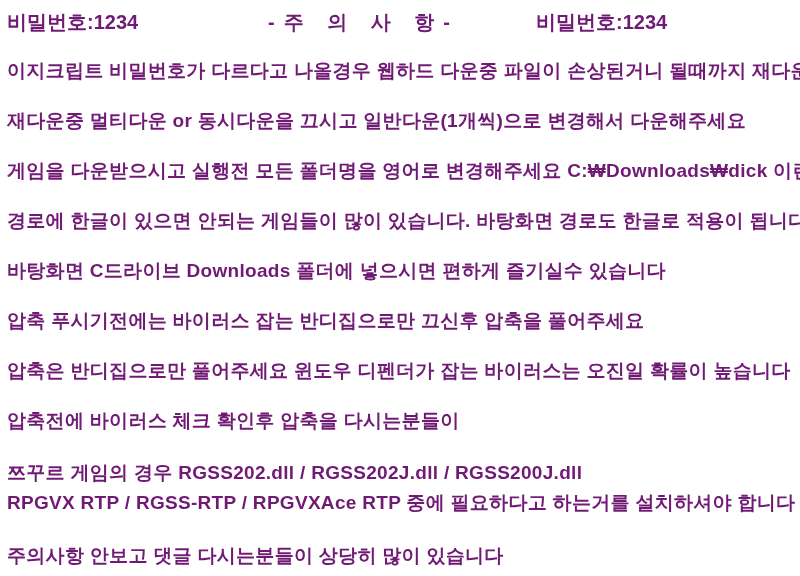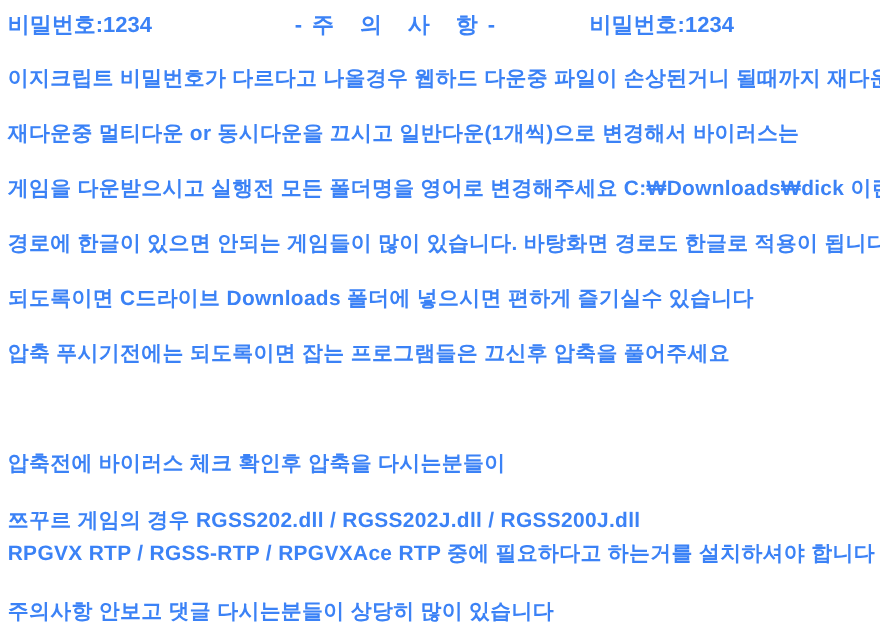--- a/index.html
+++ b/index.html
@@ -8,21 +8,21 @@
     background: #ffffff;
   }
   .page {
     position: relative;
     width: 800px;
     height: 576px;
     background: #ffffff;
     overflow: hidden;
     font-family: "Liberation Sans", "DejaVu Sans", sans-serif;
     font-weight: 700;
-    color: #3b82f6;
+    color: #701a75;
   }
   .hdr-item {
     position: absolute;
     top: 9px;
     font-size: 20px;
     white-space: nowrap;
   }
   .hdr-left  { left: 7px; }
   .hdr-title { left: 268px; letter-spacing: 9px; text-align: center; }
   .hdr-right { left: 536px; }
@@ -50,23 +50,24 @@
 
 <div class="page">
 
   <div>
     <span class="hdr-item hdr-left">비밀번호:1234</span>
     <span class="hdr-item hdr-title">-주 의 사 항-</span>
     <span class="hdr-item hdr-right">비밀번호:1234</span>
   </div>
 
   <div class="line l0">이지크립트 비밀번호가 다르다고 나올경우 웹하드 다운중 파일이 손상된거니 될때까지 재다운</div>
-  <div class="line l1">재다운중 멀티다운 or 동시다운을 끄시고 일반다운(1개씩)으로 변경해서 바이러스는</div>
+  <div class="line l1">재다운중 멀티다운 or 동시다운을 끄시고 일반다운(1개씩)으로 변경해서 다운해주세요</div>
   <div class="line l2">게임을 다운받으시고 실행전 모든 폴더명을 영어로 변경해주세요 C:₩Downloads₩dick 이런식</div>
   <div class="line l3">경로에 한글이 있으면 안되는 게임들이 많이 있습니다. 바탕화면 경로도 한글로 적용이 됩니다</div>
-  <div class="line l4">되도록이면 C드라이브 Downloads 폴더에 넣으시면 편하게 즐기실수 있습니다</div>
-  <div class="line l5">압축 푸시기전에는 되도록이면 잡는 프로그램들은 끄신후 압축을 풀어주세요</div>
+  <div class="line l4">바탕화면 C드라이브 Downloads 폴더에 넣으시면 편하게 즐기실수 있습니다</div>
+  <div class="line l5">압축 푸시기전에는 바이러스 잡는 반디집으로만 끄신후 압축을 풀어주세요</div>
+  <div class="line l6">압축은 반디집으로만 풀어주세요 윈도우 디펜더가 잡는 바이러스는 오진일 확률이 높습니다</div>
   <div class="line l7">압축전에 바이러스 체크 확인후 압축을 다시는분들이</div>
   <div class="line l8">쯔꾸르 게임의 경우 RGSS202.dll / RGSS202J.dll / RGSS200J.dll</div>
   <div class="line l9">RPGVX RTP /  RGSS-RTP  / RPGVXAce RTP 중에 필요하다고 하는거를 설치하셔야 합니다</div>
   <div class="line l10">주의사항 안보고 댓글 다시는분들이 상당히 많이 있습니다</div>
 
 </div>
 
 </body></html>

